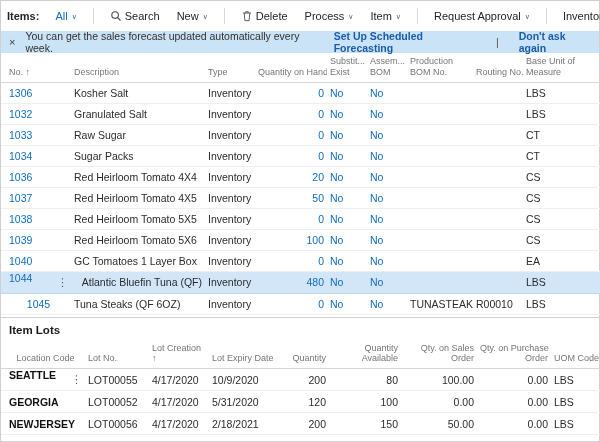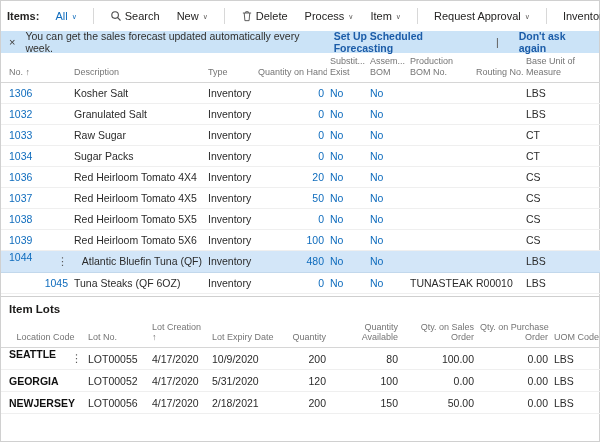--- a/index.html
+++ b/index.html
@@ -244,33 +244,44 @@
           <td class="link" style="text-align: left;"><span class="val">1039</span></td>
           <td style="text-align: left;"><span class="val">Red Heirloom Tomato 5X6</span></td>
           <td style="text-align: left;"><span class="val">Inventory</span></td>
           <td class="link" style="text-align: right;"><span class="val">100</span></td>
           <td class="link" style="text-align: left;"><span class="val">No</span></td>
           <td class="link" style="text-align: left;"><span class="val">No</span></td>
           <td style="text-align: left;"><span class="val"></span></td>
           <td style="text-align: left;"><span class="val"></span></td>
           <td style="text-align: left;"><span class="val">CS</span></td>
         </tr>
+        <tr>
+          <td class="link" style="text-align: left;"><span class="val">1040</span></td>
+          <td style="text-align: left;"><span class="val">GC Tomatoes 1 Layer Box</span></td>
+          <td style="text-align: left;"><span class="val">Inventory</span></td>
+          <td class="link" style="text-align: right;"><span class="val">0</span></td>
+          <td class="link" style="text-align: left;"><span class="val">No</span></td>
+          <td class="link" style="text-align: left;"><span class="val">No</span></td>
+          <td style="text-align: left;"><span class="val"></span></td>
+          <td style="text-align: left;"><span class="val"></span></td>
+          <td style="text-align: left;"><span class="val">EA</span></td>
+        </tr>
         <tr class="selected">
           <td class="link" style="text-align: left;"><span class="row-menu">⋮</span><span class="val">1044</span></td>
           <td style="text-align: right;"><span class="val">Atlantic Bluefin Tuna (QF)</span></td>
           <td style="text-align: left;"><span class="val">Inventory</span></td>
           <td class="link" style="text-align: right;"><span class="val">480</span></td>
           <td class="link" style="text-align: left;"><span class="val">No</span></td>
           <td class="link" style="text-align: left;"><span class="val">No</span></td>
           <td style="text-align: left;"><span class="val"></span></td>
           <td style="text-align: left;"><span class="val"></span></td>
           <td style="text-align: left;"><span class="val">LBS</span></td>
         </tr>
         <tr>
-          <td class="link" style="text-align: right;"><span class="val">1045</span></td>
+          <td class="link" style="text-align: center;"><span class="val">1045</span></td>
           <td style="text-align: left;"><span class="val">Tuna Steaks (QF 6OZ)</span></td>
           <td style="text-align: left;"><span class="val">Inventory</span></td>
           <td class="link" style="text-align: right;"><span class="val">0</span></td>
           <td class="link" style="text-align: left;"><span class="val">No</span></td>
           <td class="link" style="text-align: left;"><span class="val">No</span></td>
           <td style="text-align: left;"><span class="val">TUNASTEAKS</span></td>
           <td style="text-align: left;"><span class="val">R00010</span></td>
           <td style="text-align: left;"><span class="val">LBS</span></td>
         </tr>
       </tbody>

